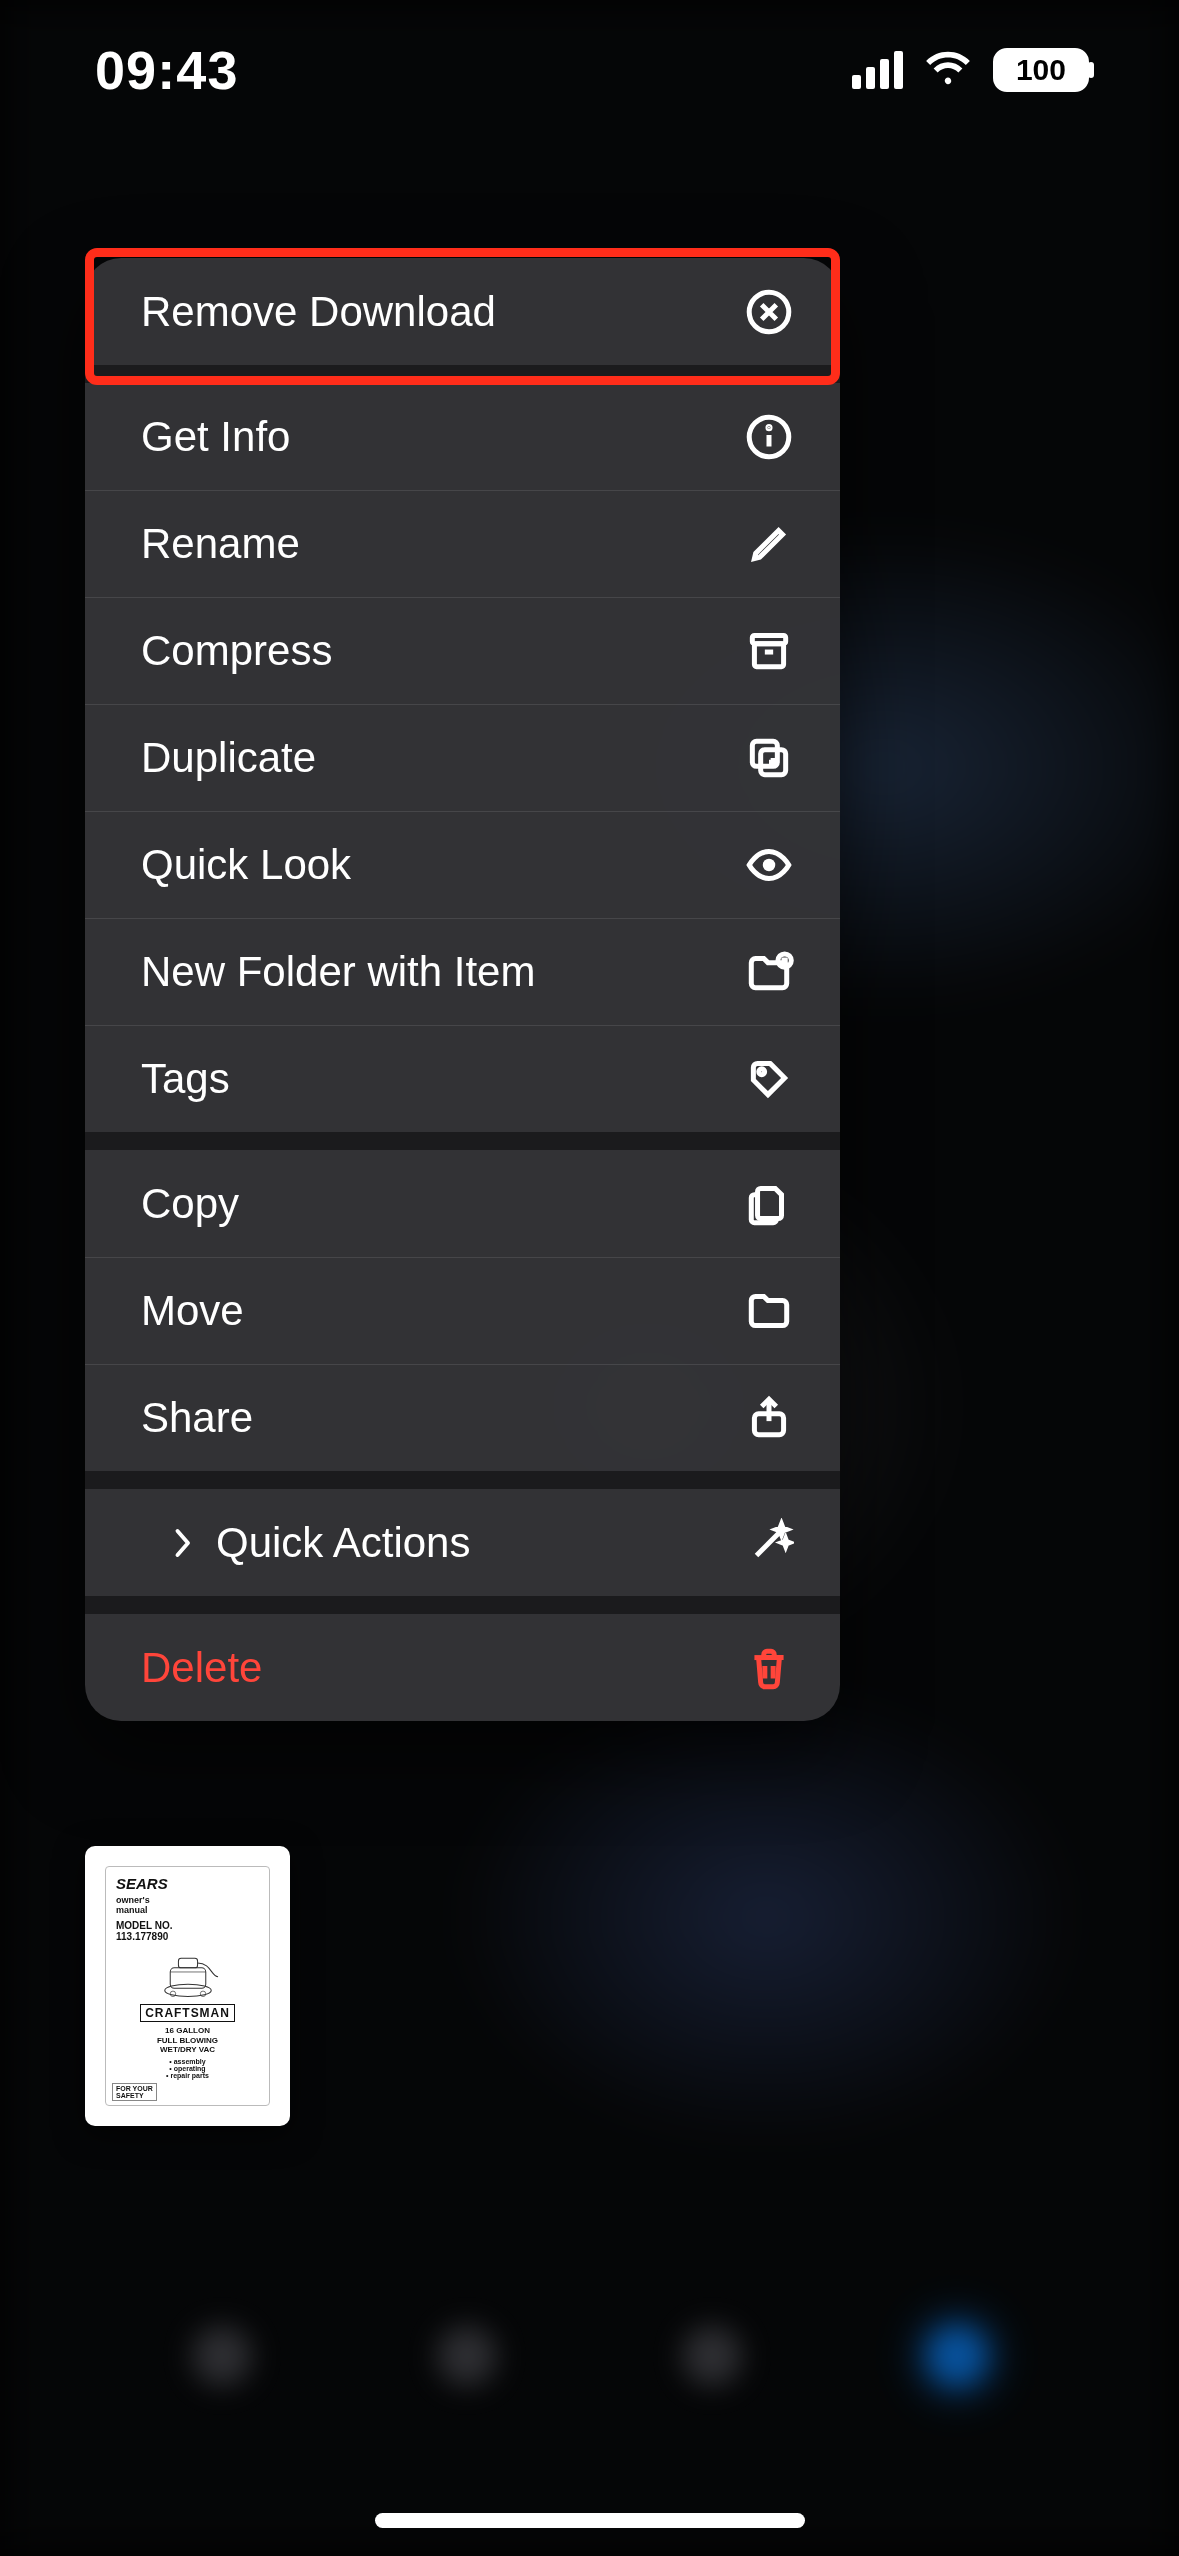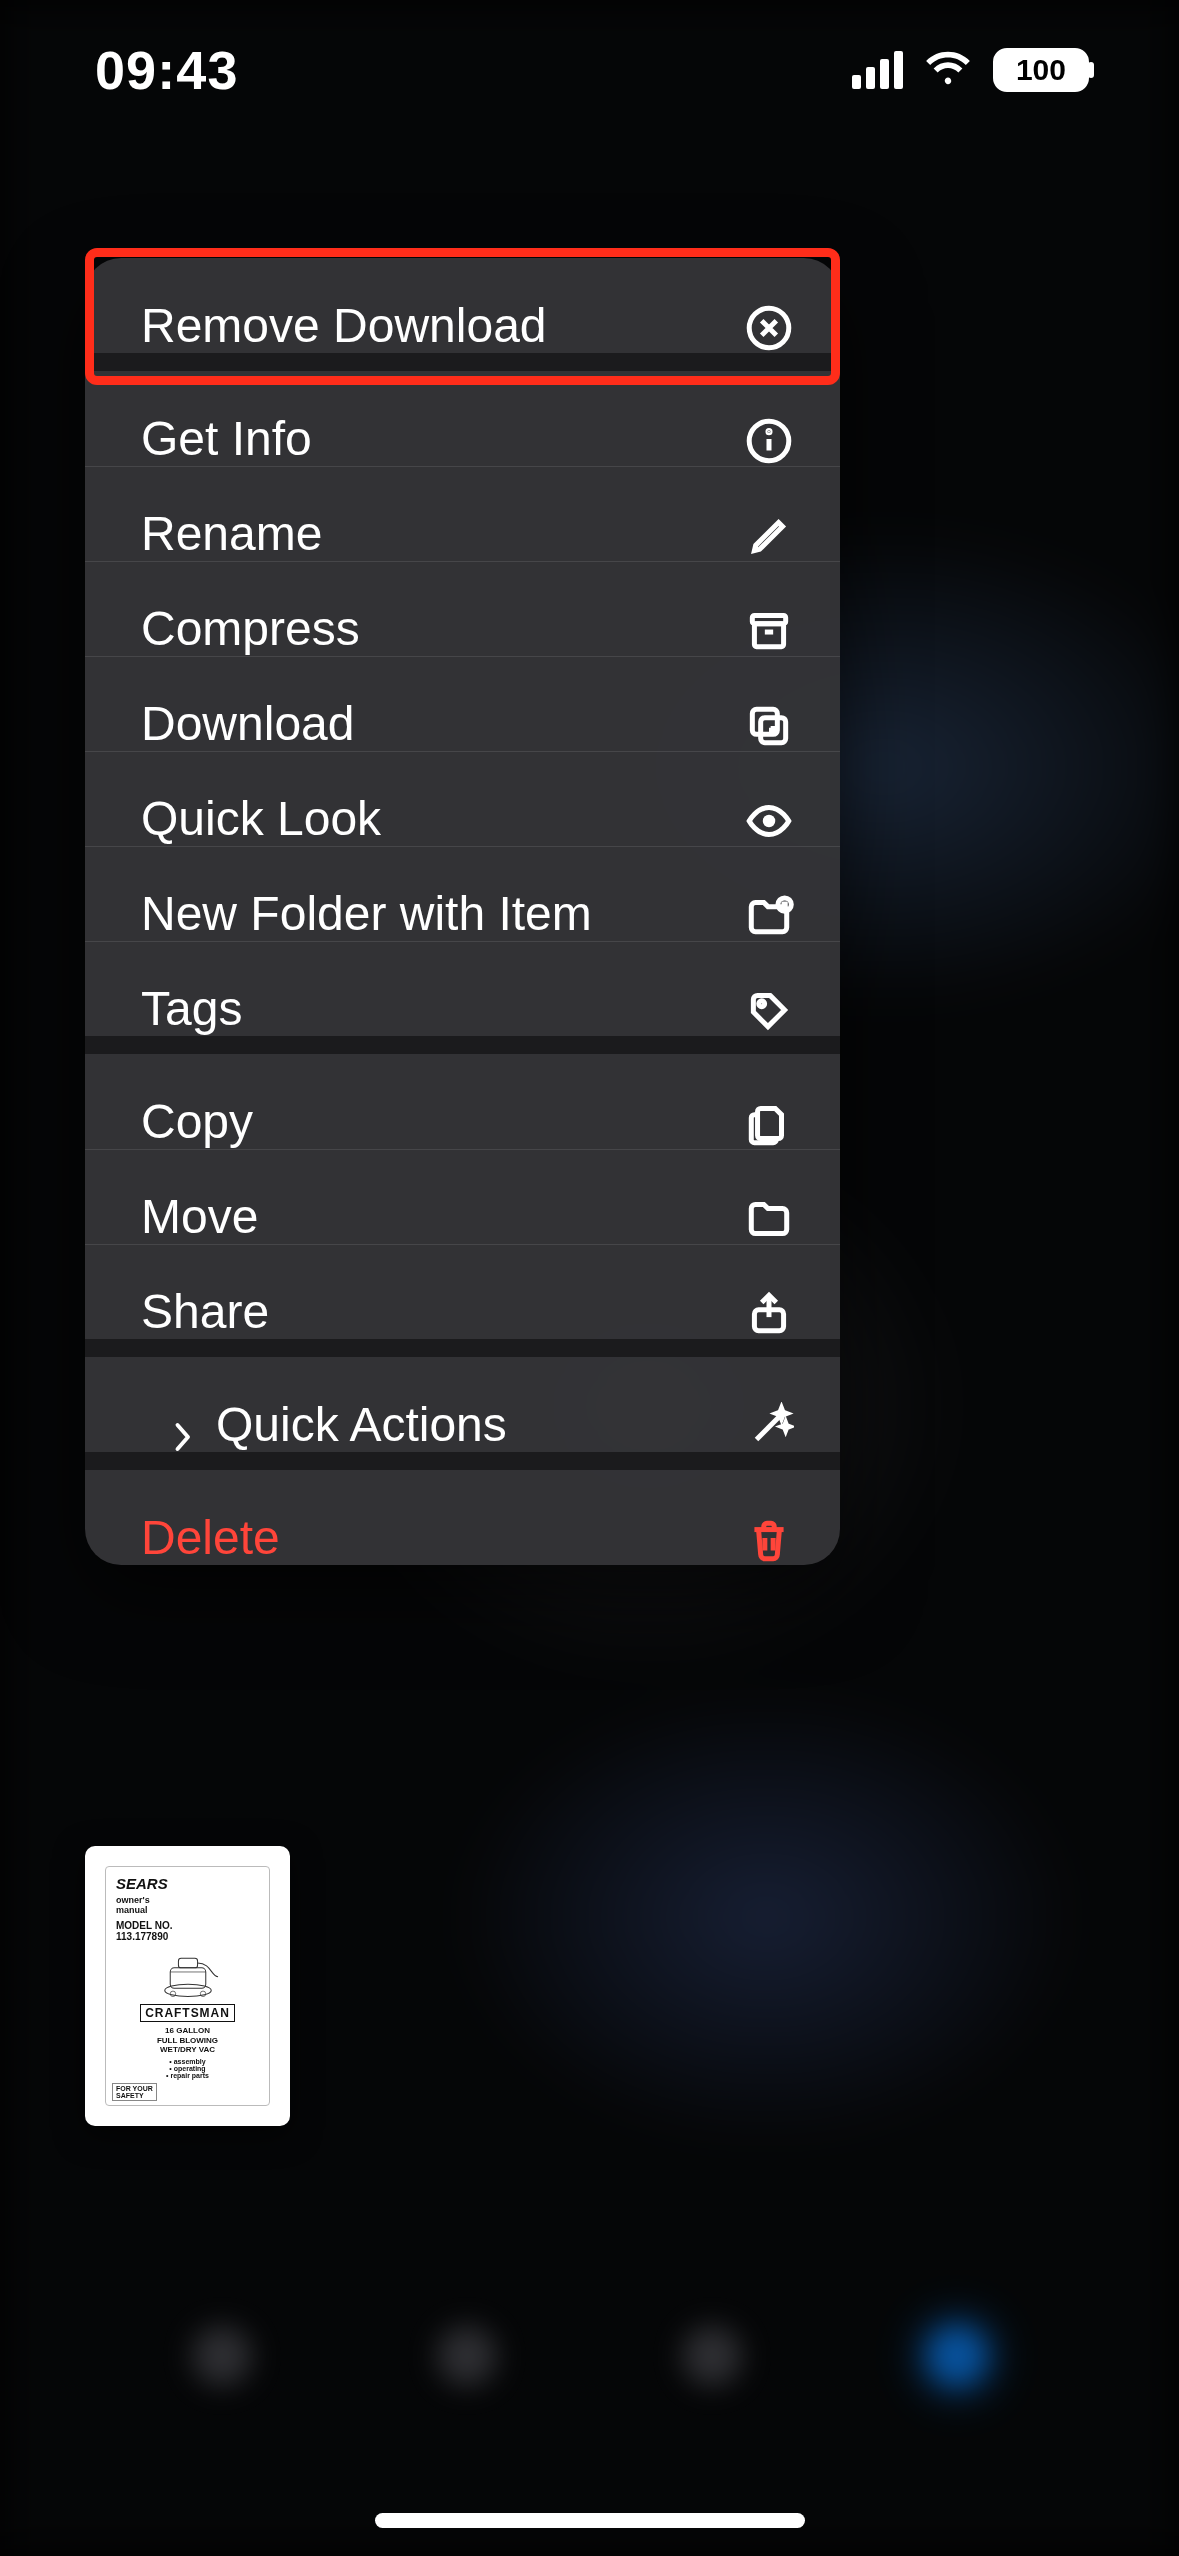--- a/index.html
+++ b/index.html
@@ -48,24 +48,24 @@
     left: 85px;
     top: 258px;
     width: 755px;
     border-radius: 36px;
     overflow: hidden;
     background: rgba(48,48,51,.96);
     box-shadow: 0 30px 80px rgba(0,0,0,.6);
   }
   .menu-gap { height: 18px; background: #1b1b1d; }
   .menu-item {
-    display: flex; align-items: flex-end; justify-content: space-between;
-    height: 95px;
+    display: flex; align-items: center; justify-content: space-between;
+    height: 107px;
     padding: 0 46px 0 56px;
-    font-size: 48px; font-weight: 500;
+    font-size: 42px; font-weight: 500;
     color: #fff;
     background: rgba(255,255,255,0.02);
   }
   .menu-item + .menu-item { border-top: 1px solid rgba(255,255,255,.10); }
   .menu-item.destructive { color: #ff453a; }
   .menu-item .icon { width: 50px; height: 50px; display:flex; align-items:center; justify-content:center; }
   .menu-item .icon svg { width: 50px; height: 50px; stroke:#fff; fill:none; stroke-width:2.4; }
   .menu-item.destructive .icon svg { stroke:#ff453a; }
   .menu-item.indent { padding-left: 83px; display:flex; gap:20px; justify-content:flex-start;}
   .menu-item.indent .chev { width:28px; display:flex; align-items:center; justify-content:center;}
@@ -187,21 +187,21 @@
       <span>Compress</span>
       <span class="icon">
         <svg viewBox="0 0 24 24">
             <rect x="4" y="4.5" width="16" height="4" rx="1"></rect>
             <rect x="5" y="8.5" width="14" height="11" rx="1"></rect>
             <path d="M10 12.5h4"></path>
           </svg>
       </span>
     </div>
     <div class="menu-item">
-      <span>Download</span>
+      <span>Duplicate</span>
       <span class="icon">
         <svg viewBox="0 0 24 24">
             <rect x="4" y="4" width="12" height="12" rx="2"></rect>
             <rect x="8" y="8" width="12" height="12" rx="2"></rect>
             <path d="M14 12v4M12 14h4"></path>
           </svg>
       </span>
     </div>
     <div class="menu-item">
       <span>Quick Look</span>

